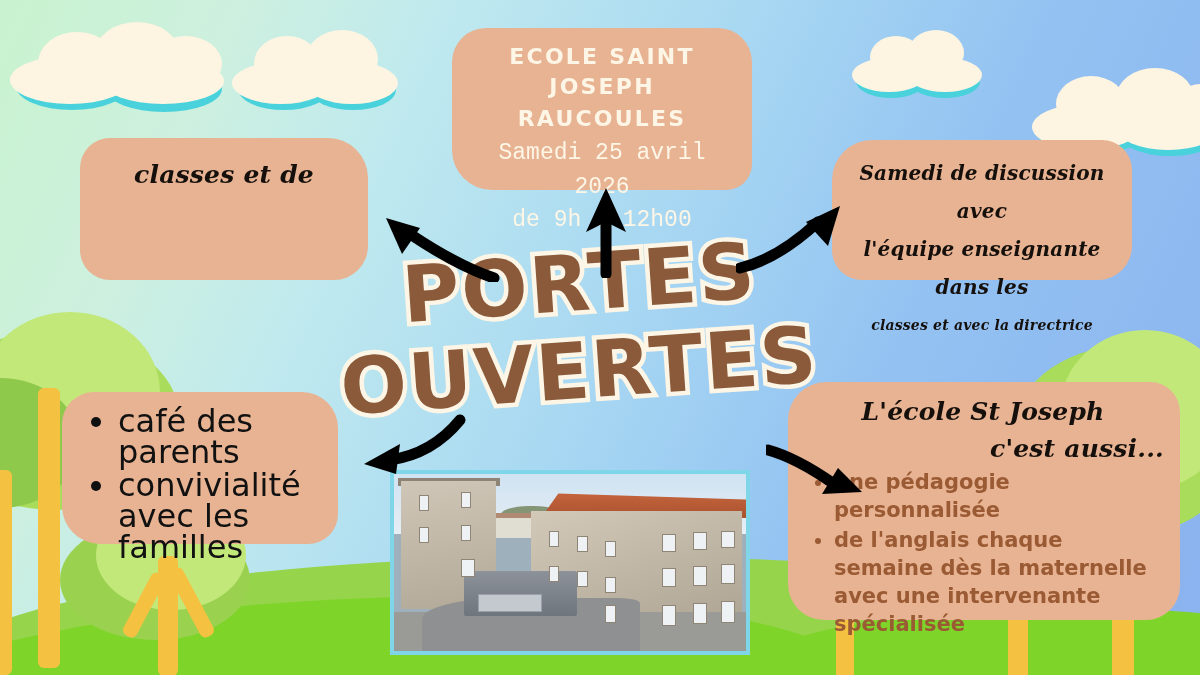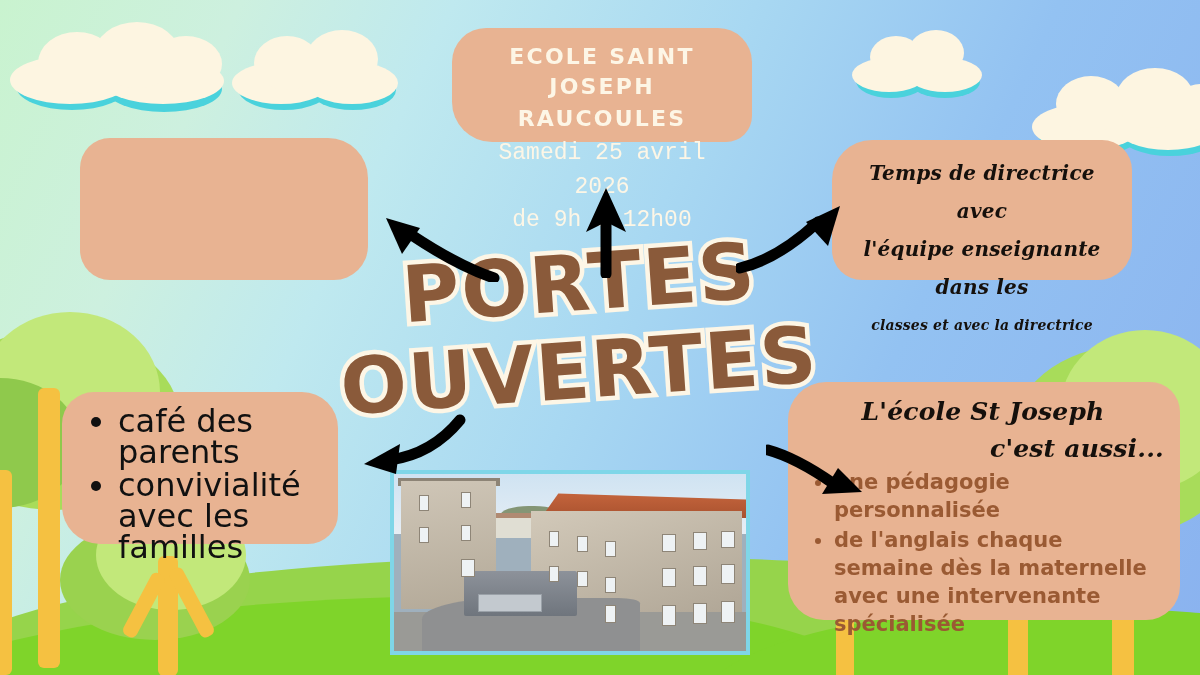--- a/index.html
+++ b/index.html
@@ -189,32 +189,33 @@
     <div class="foliage" style="left:1010px;top:346px;width:230px;height:190px;background:#a8dc5a;"></div>
     <div class="foliage" style="left:1060px;top:330px;width:170px;height:160px;background:#c2e87a;"></div>
     <div class="trunk" style="left:1112px;top:430px;width:22px;height:250px;"></div>
   </div>
   <div>
     <div class="foliage" style="left:930px;top:470px;width:190px;height:130px;background:#9ad24f;"></div>
     <div class="trunk" style="left:1008px;top:540px;width:20px;height:140px;"></div>
     <div class="trunk" style="left:836px;top:560px;width:18px;height:120px;"></div>
   </div>
 
-  <div class="card r1" style="left:452px;top:28px;width:300px;height:114px;padding:14px 14px 0;text-align:center;">
+  <div class="card r1" style="left:452px;top:28px;width:300px;height:162px;padding:14px 14px 0;text-align:center;">
     <div class="hand" style="font-size:22px;line-height:30px;">ECOLE SAINT JOSEPH</div>
     <div class="hand" style="font-size:22px;line-height:34px;">RAUCOULES</div>
     <div class="plain" style="font-size:23px;line-height:34px;">Samedi 25 avril 2026</div>
     <div class="plain" style="font-size:23px;line-height:32px;">de 9h à 12h00</div>
   </div>
 
   <div class="card r2" style="left:80px;top:138px;width:288px;height:142px;padding:16px 12px 0;text-align:center;">
+    <div class="script" style="font-size:25px;line-height:41px;">classes et de</div>
   </div>
 
   <div class="card r3" style="left:832px;top:140px;width:300px;height:140px;padding:14px 10px 0;text-align:center;">
-    <div class="script" style="font-size:20px;line-height:38px;">Temps de directrice avec</div>
+    <div class="script" style="font-size:20px;line-height:38px;">Samedi de discussion avec</div>
     <div class="script" style="font-size:20px;line-height:38px;">l'équipe enseignante dans les</div>
     <div class="script" style="font-size:14px;line-height:38px;">classes et avec la directrice</div>
   </div>
 
   <div class="card r4" style="left:62px;top:392px;width:276px;height:152px;padding:14px 18px 0 34px;">
     <ul class="bullets dark-list" style="font-size:32px;line-height:31px;">
       <li>café des parents</li>
       <li>convivialité avec les familles</li>
     </ul>
   </div>

